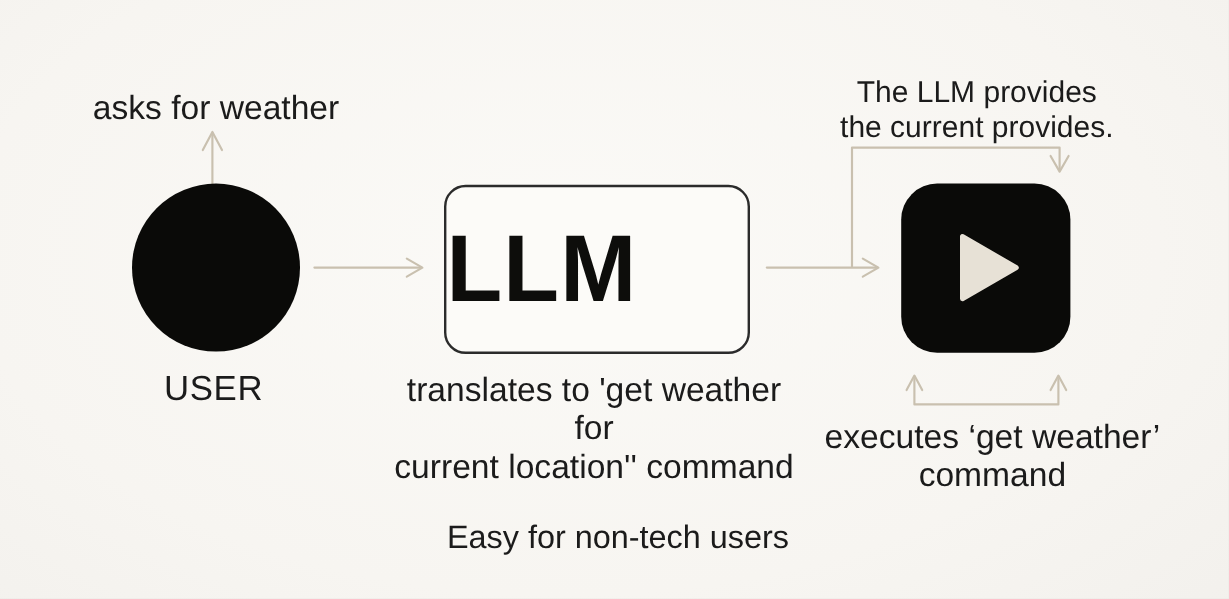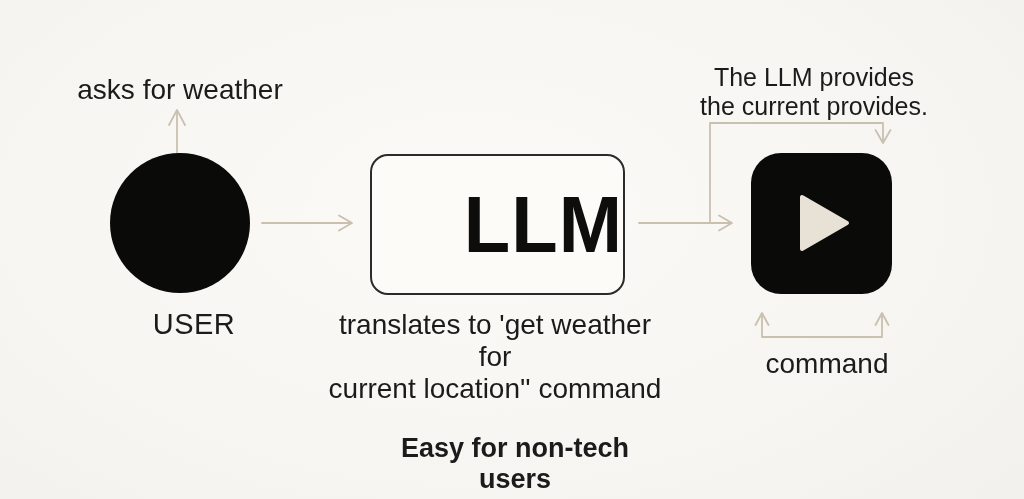--- a/index.html
+++ b/index.html
@@ -17,38 +17,38 @@
     color: #1b1b1b;
   }
   .abs { position: absolute; }
   .label {
     text-align: center;
     color: #1b1b1b;
     line-height: 1.14;
   }
   .annotation { font-size: 28px; }
   .node-label { font-size: 29px; letter-spacing: 0.5px; }
-  .caption { font-size: 27px; font-weight: bold; }
+  .caption { font-size: 27px; }
 
   #user-circle {
     left: 110px; top: 153px;
     width: 140px; height: 140px;
     background: #0a0a08;
     border-radius: 50%;
   }
   #llm-box {
     left: 370px; top: 154px;
     width: 255px; height: 141px;
     background: #fcfbf8;
     border: 2px solid #2b2b2b;
     border-radius: 18px;
     box-sizing: border-box;
     display: flex;
     align-items: center;
-    justify-content: flex-end;
+    justify-content: flex-start;
   }
   #llm-box .big-text {
     font-size: 76px;
     font-weight: 700;
     letter-spacing: 1px;
     color: #0d0d0b;
     transform: scaleY(1.04);
   }
   #app-box {
     left: 751px; top: 153px;
@@ -57,21 +57,21 @@
     border-radius: 30px;
   }
   #arrow-layer {
     left: 0; top: 0;
     width: 1024px; height: 499px;
     pointer-events: none;
   }
   #arrow-layer * { vector-effect: non-scaling-stroke; }
 
   #asks-label   { left: 60px;  top: 74px;  width: 240px; }
-  #user-label   { left: 114px;  top: 308px; width: 160px; }
+  #user-label   { left: 98px;  top: 308px; width: 160px; }
   #llm-annotation { left: 325px; top: 309px; width: 340px; }
   #app-top-annotation { left: 664px; top: 63px; width: 300px; font-size: 25px; }
   #app-label    { left: 771px; top: 310px; width: 100px; }
   #app-bottom-annotation { left: 677px; top: 348px; width: 300px; }
   #easy-caption { left: 365px; top: 433px; width: 300px; }
 </style>
 </head>
 <body>
 
 <div id="canvas">
@@ -122,18 +122,19 @@
   <div id="app-top-annotation" class="abs label">
     <span style="display:block">The LLM provides</span>
     <span style="display:block">the current provides.</span>
   </div>
   <div id="app-box" class="abs">
     <svg width="141" height="141" viewBox="0 0 141 141" xmlns="http://www.w3.org/2000/svg">
       <polygon points="51,44 51,96 96,70" fill="#e7e1d6" stroke="#e7e1d6" stroke-width="4" stroke-linejoin="round"></polygon>
     </svg>
   </div>
   <div id="app-bottom-annotation" class="abs label annotation">
+    <span style="display:block">executes ‘get weather’</span>
     <span style="display:block">command</span>
   </div>
 
   <div id="easy-caption" class="abs label caption">Easy for non-tech users</div>
 
 </div>
 
 </body></html>

